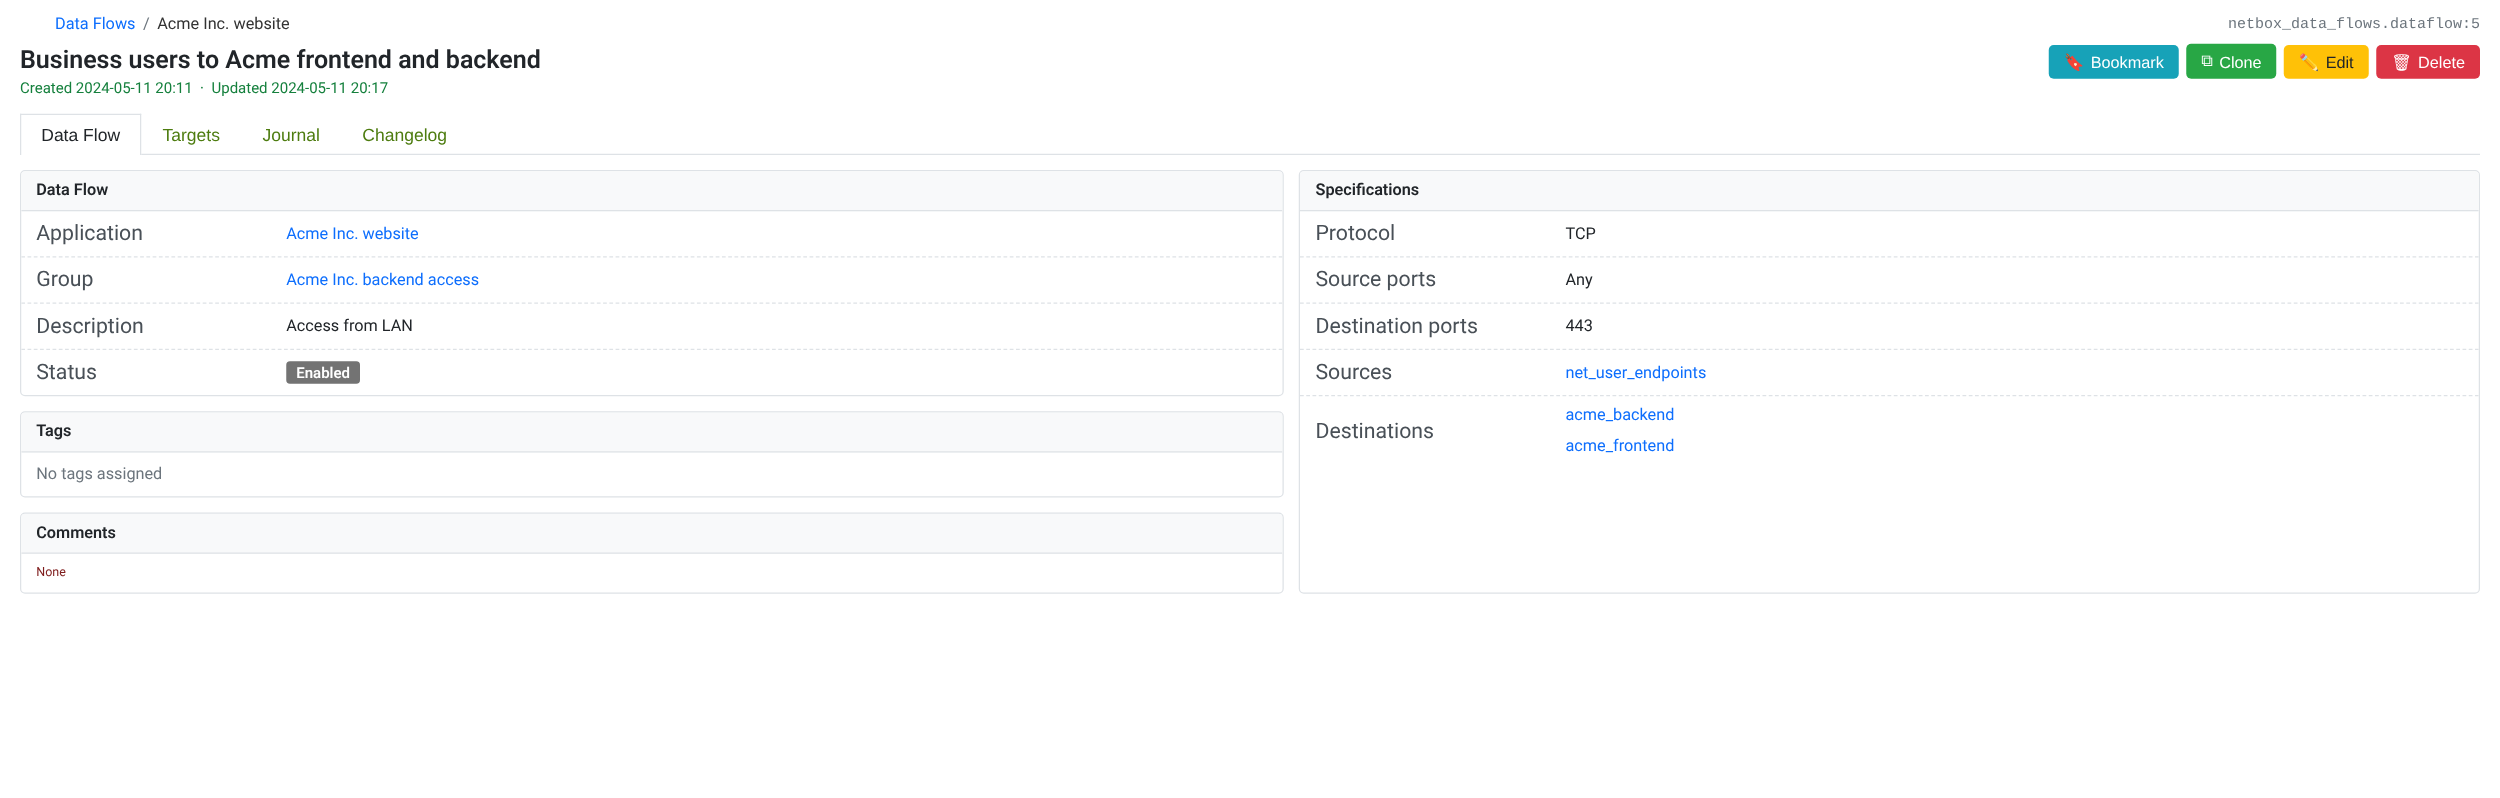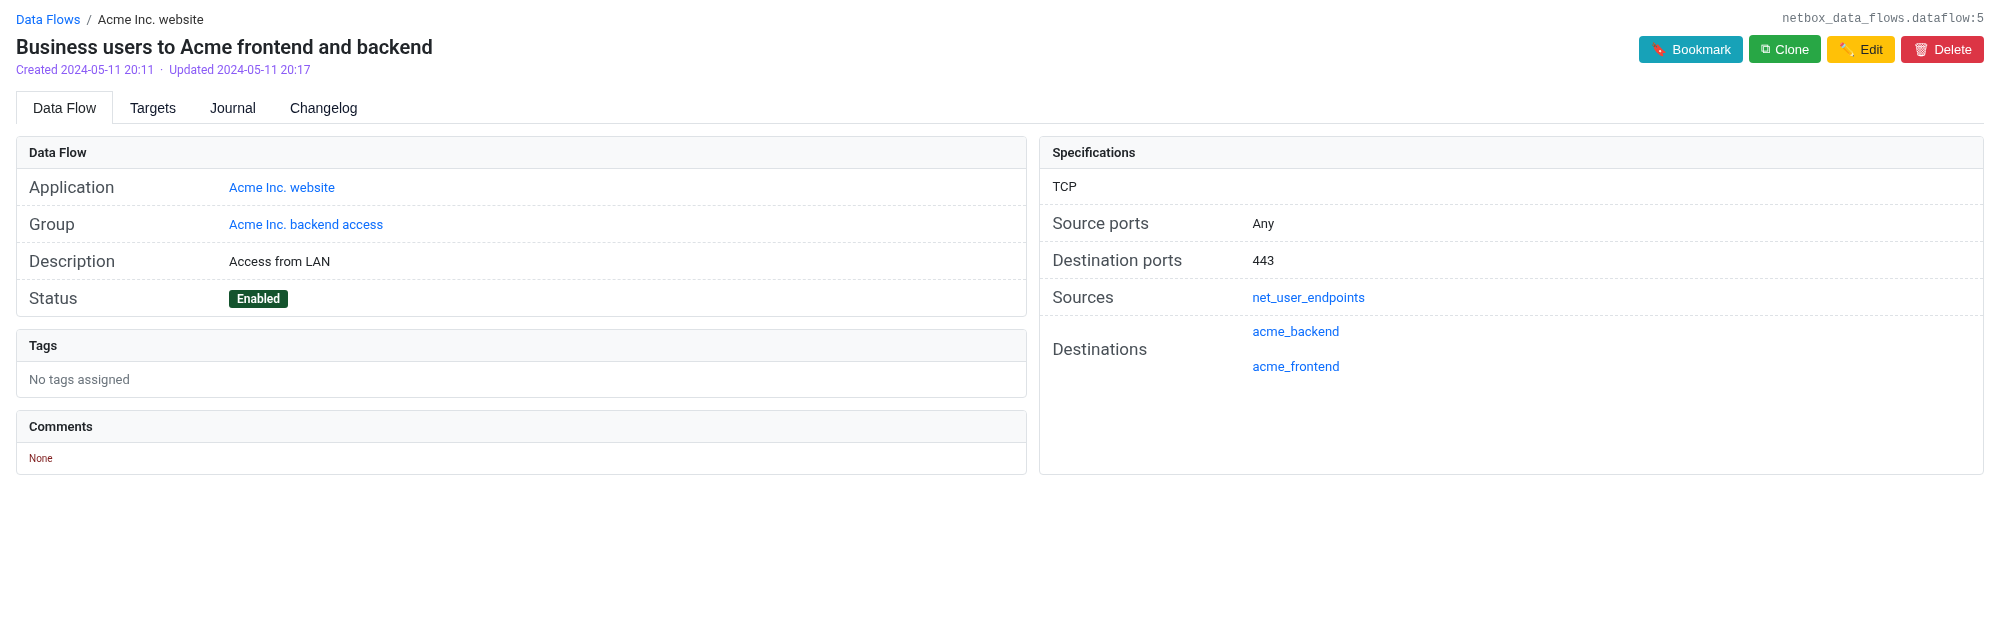--- a/index.html
+++ b/index.html
@@ -26,20 +26,21 @@
       display: flex;
       align-items: center;
       gap: 6px;
       font-size: 13px;
       margin-bottom: 8px;
     }
 
     .breadcrumb a {
       color: #0d6efd;
       text-decoration: none;
+      margin-left: 28px;
     }
 
     .breadcrumb-separator {
       color: #6c757d;
     }
 
     
     .header-row {
       display: flex;
       align-items: flex-start;
@@ -49,21 +50,21 @@
 
     .page-title {
       font-size: 20px;
       font-weight: 600;
       color: #212529;
       text-align: right;
     }
 
     .header-meta {
       font-size: 12px;
-      color: #8b5cf6;
+      color: #15803d;
       margin-top: 4px;
     }
 
     .action-buttons {
       display: flex;
       gap: 6px;
       align-items: center;
       flex-shrink: 0;
     }
 
@@ -117,21 +118,21 @@
       margin-top: 14px;
       margin-bottom: 12px;
     }
 
     .tab {
       padding: 8px 16px;
       font-size: 14px;
       cursor: pointer;
       border: 1px solid transparent;
       border-bottom: none;
-      color: #0f172a;
+      color: #4d7c0f;
       background: none;
       margin-bottom: -1px;
     }
 
     .tab.active {
       background: #fff;
       border-color: #dee2e6;
       border-bottom-color: #fff;
       color: #212529;
       font-weight: 500;
@@ -201,21 +202,21 @@
       color: #212529;
       flex: 1;
     }
 
     .info-value a {
       color: #0d6efd;
       text-decoration: none;
     }
 
     .badge-enabled {
-      background: #14532d;
+      background: #737373;
       color: #fff;
       padding: 2px 8px;
       border-radius: 3px;
       font-size: 12px;
       font-weight: 600;
     }
 
     
     .tags-section {
       padding: 10px 12px;
@@ -230,21 +231,21 @@
       color: #7f1d1d;
     }
 
     
     .info-value-multi {
       padding: 8px 12px;
       font-size: 13px;
       flex: 1;
       display: flex;
       flex-direction: column;
-      gap: 20px;
+      gap: 10px;
     }
 
     .info-value-multi a {
       color: #0d6efd;
       text-decoration: none;
       display: block;
     }
   </style>
 </head>
 <body>
@@ -342,20 +343,21 @@
         <div class="comments-section">None</div>
       </div>
 
     </div>
 
     <div class="card card-right">
       <div class="card-header">Specifications</div>
       <div class="card-body">
 
         <div class="info-row">
+          <div class="info-label">Protocol</div>
           <div class="info-value">TCP</div>
         </div>
 
         <div class="info-row">
           <div class="info-label">Source ports</div>
           <div class="info-value">Any</div>
         </div>
 
         <div class="info-row">
           <div class="info-label">Destination ports</div>

